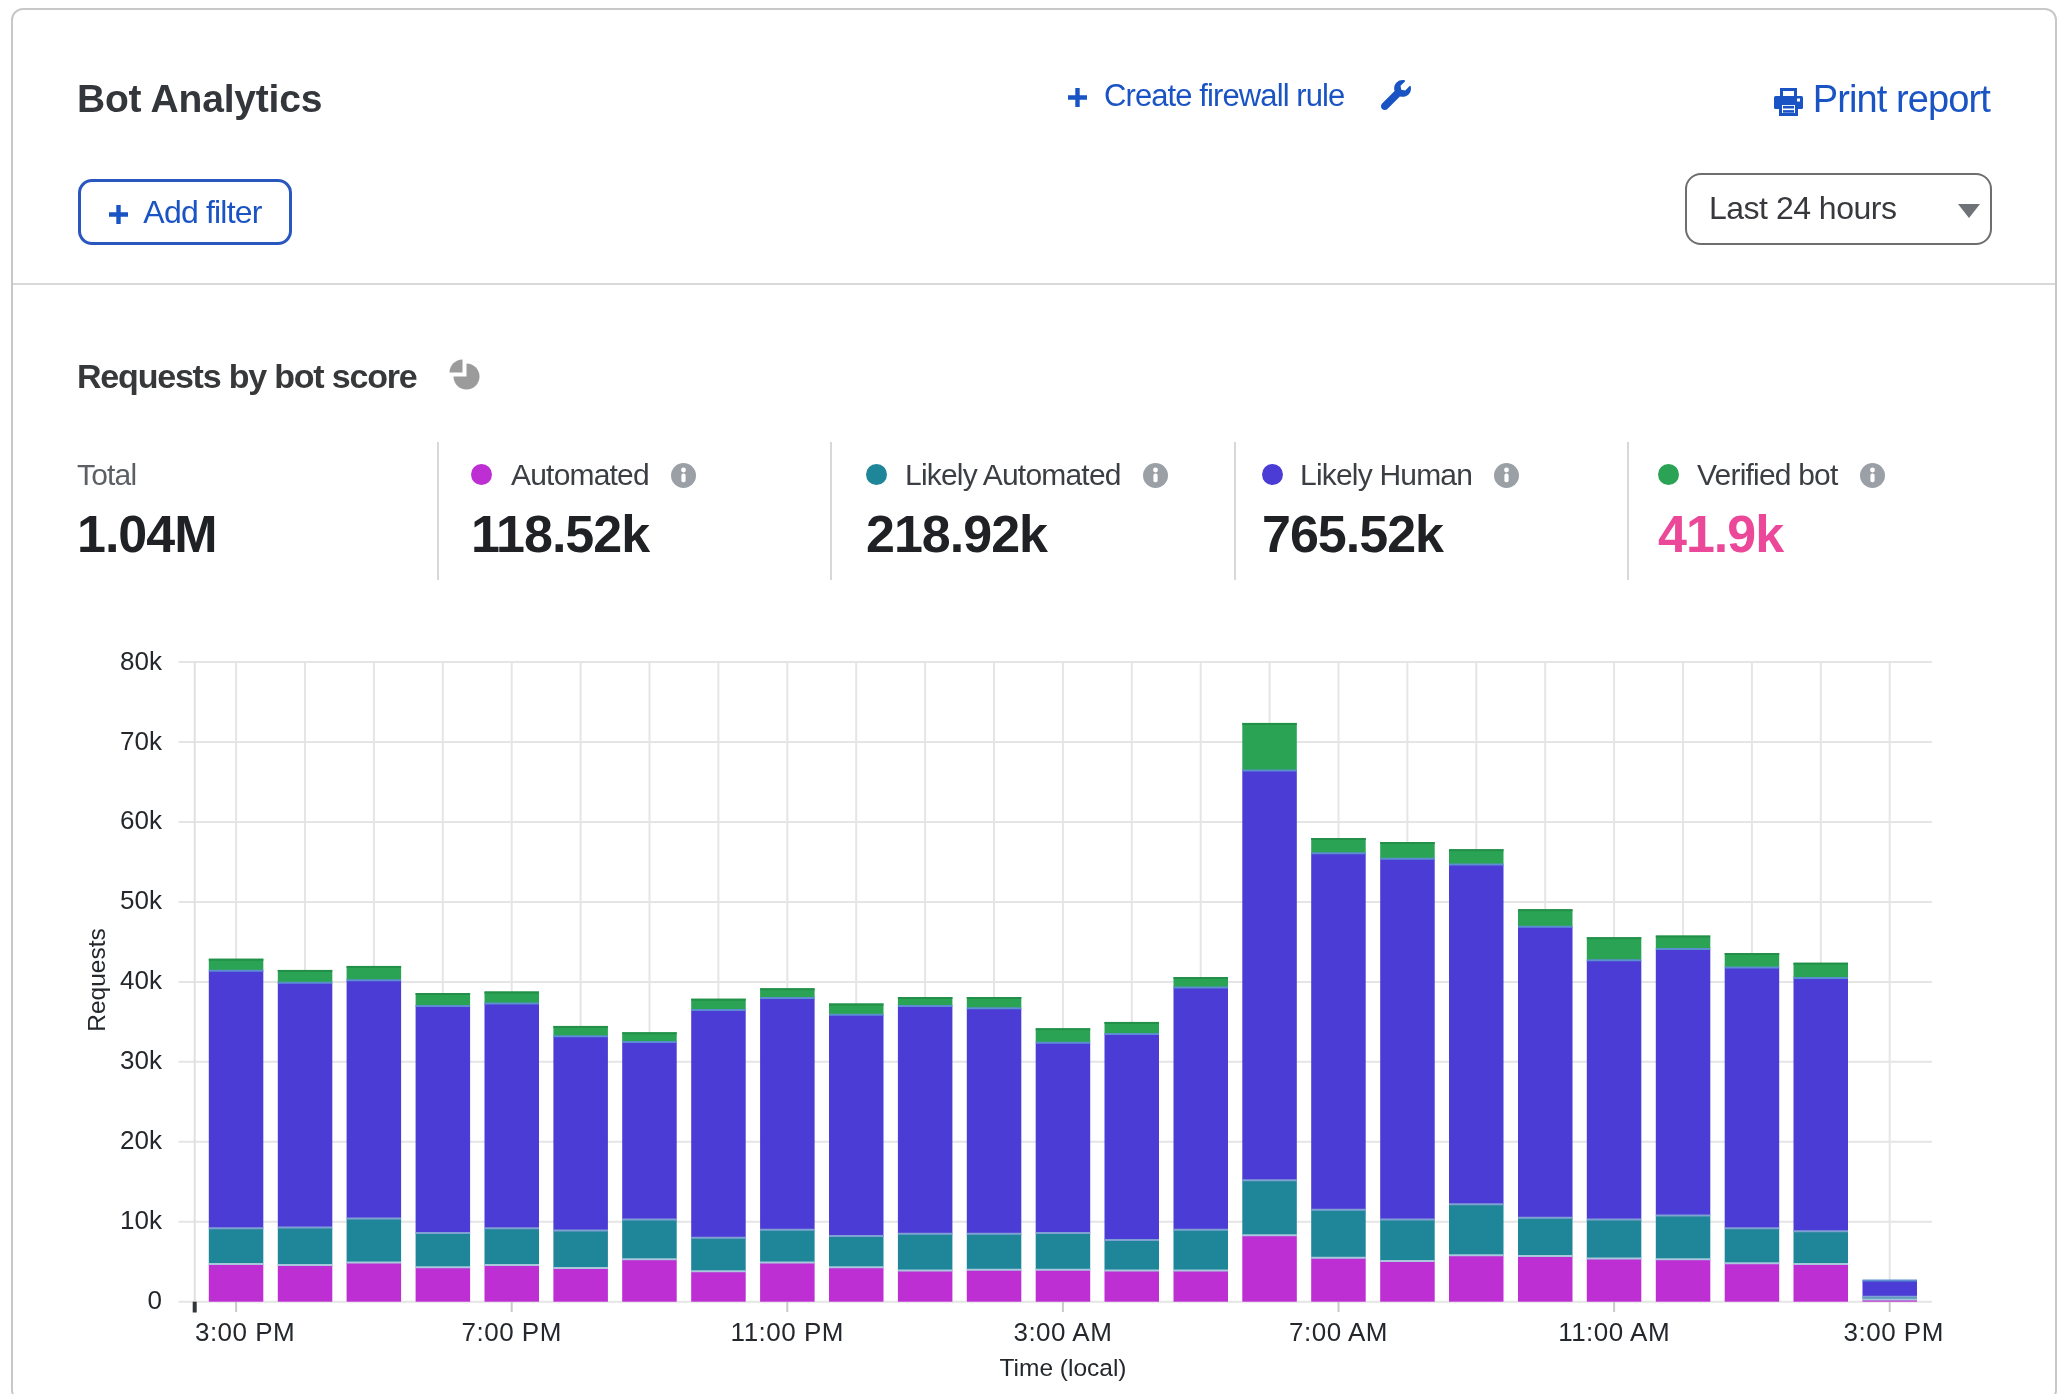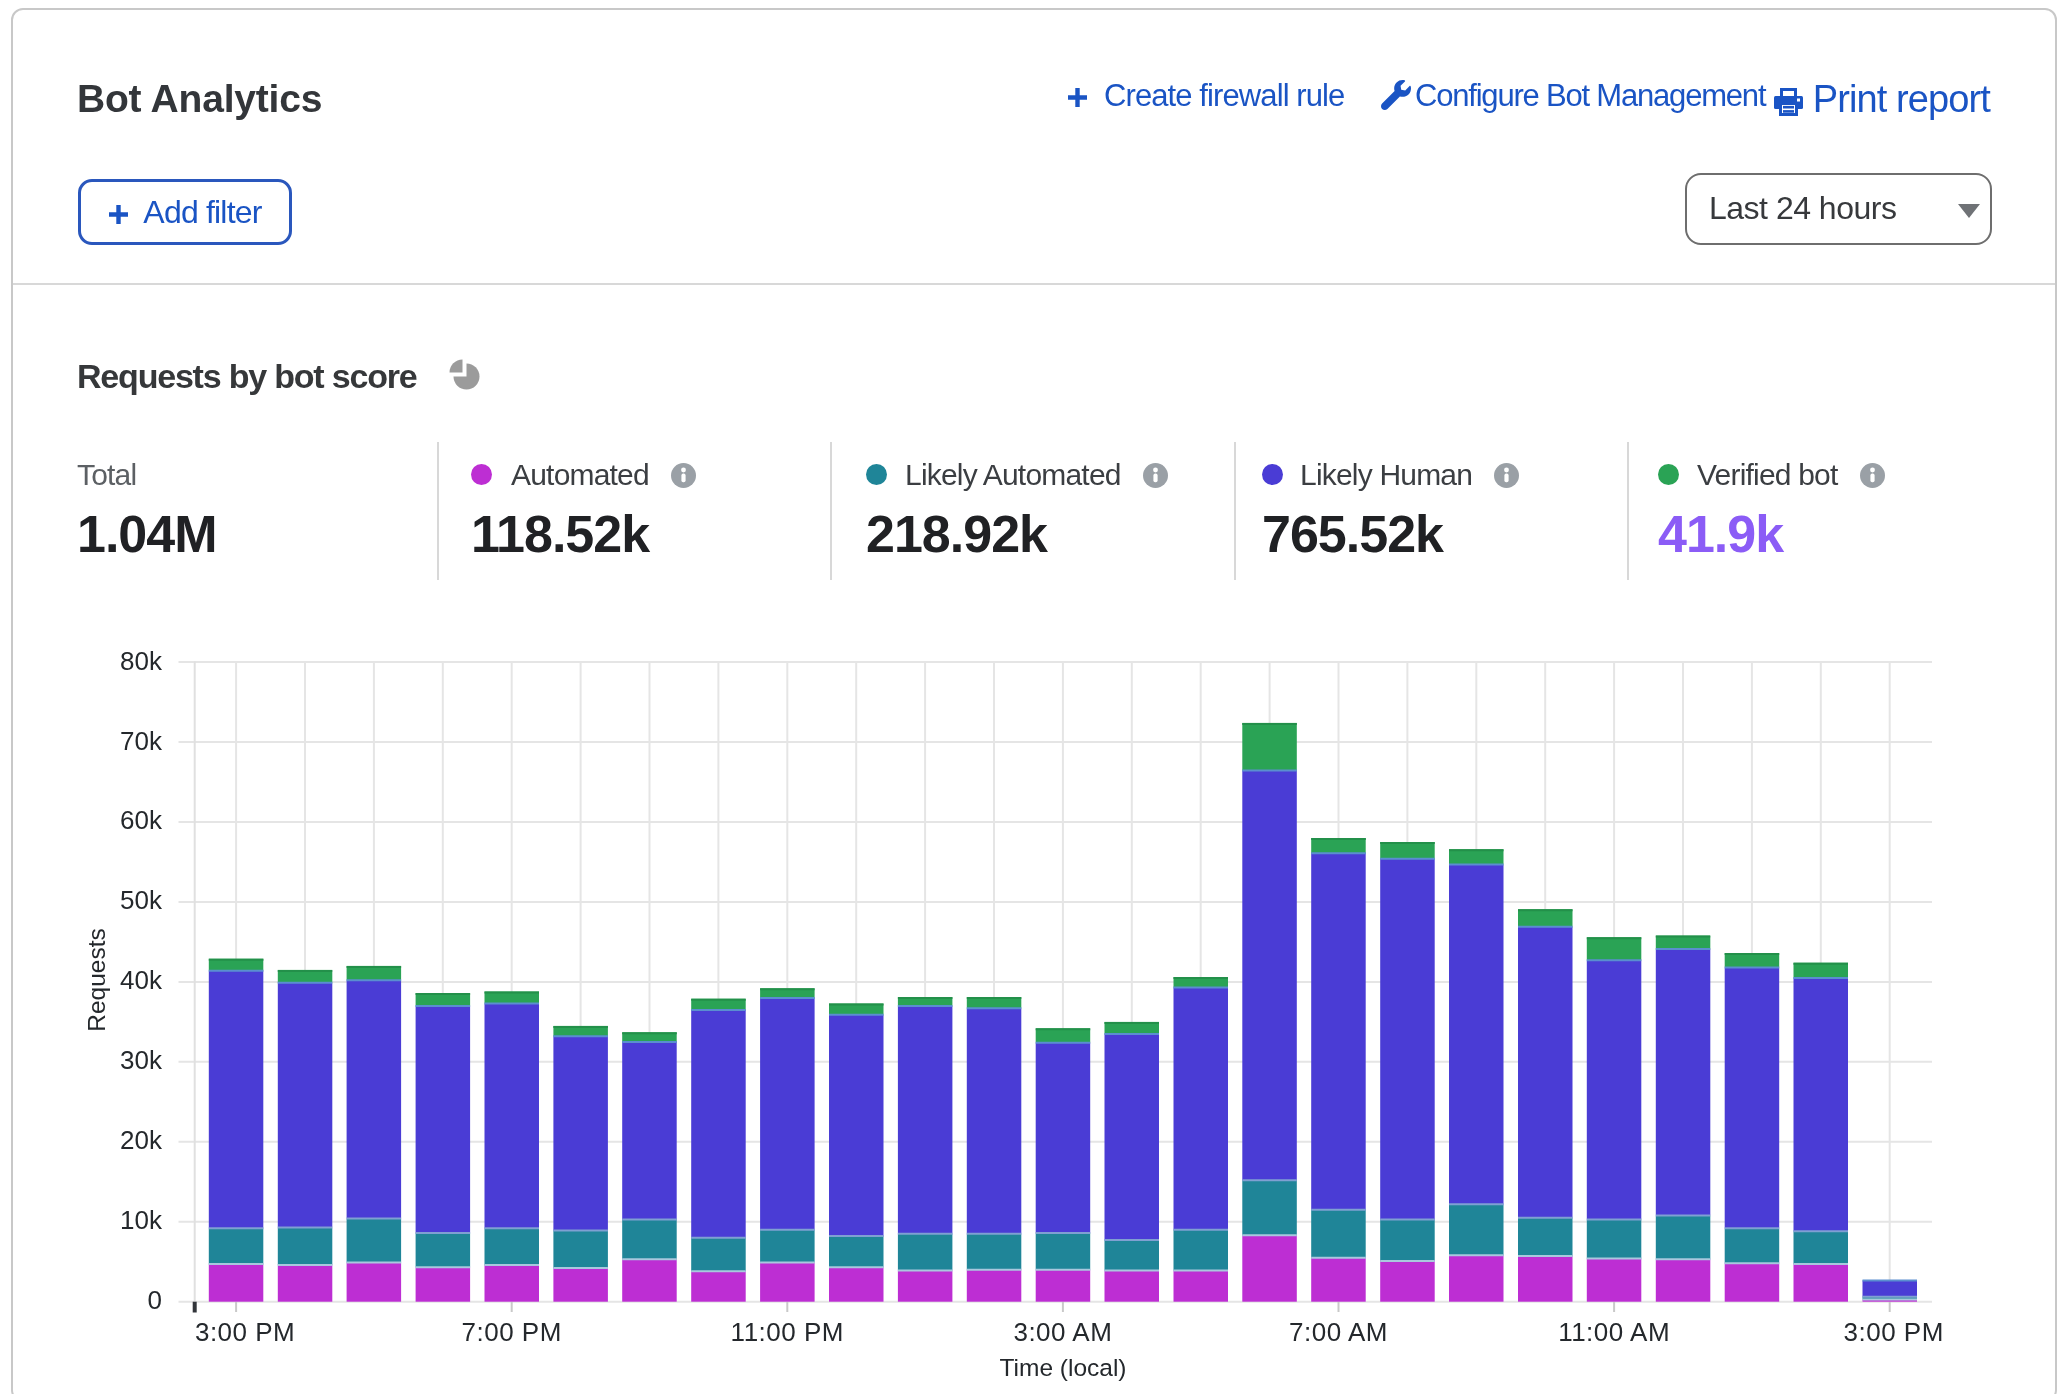--- a/index.html
+++ b/index.html
@@ -14,21 +14,21 @@
 
 <div class="abs" style="left:13px;top:283px;width:2042px;height:2px;background:#d8d8d8;"></div>
 
 <div class="abs" style="left:77px;top:77px;font-size:39px;font-weight:700;color:#33363a;letter-spacing:-0.2px;">Bot Analytics</div>
 
 <div class="abs" style="left:1067px;top:78px;font-size:31px;letter-spacing:-0.9px;color:#1a54c4;white-space:nowrap;"><svg width="21" height="21" viewBox="0 0 21 21" style="vertical-align:-2px">
       <path d="M10.5 1 V20 M1 10.5 H20" stroke="#1a54c4" stroke-width="4.4" fill="none"></path>
     </svg><span style="margin-left:16px;">Create firewall rule</span></div>
 <div class="abs" style="left:1381px;top:78px;font-size:31px;letter-spacing:-1.2px;color:#1a54c4;white-space:nowrap;"><svg width="30" height="30" viewBox="0 0 512 512" style="vertical-align:-4px">
       <path fill="#1a54c4" d="M507.73 109.1c-2.24-9.03-13.54-12.09-20.12-5.51l-74.36 74.36-67.88-11.31-11.31-67.88 74.36-74.36c6.62-6.62 3.43-17.9-5.66-20.16-47.38-11.74-99.55.91-136.58 37.93-39.64 39.64-50.55 97.1-34.05 147.2L18.74 402.76c-24.99 24.99-24.99 65.51 0 90.5 24.99 24.99 65.51 24.99 90.5 0l213.21-213.21c50.12 16.71 107.47 5.68 147.37-34.22 37.07-37.07 49.7-89.32 37.91-136.73z"></path>
-    </svg><span style="margin-left:4px;">Configure Bot Management</span></div>
+    </svg></div>
 <div class="abs" style="right:80px;top:78px;font-size:38px;letter-spacing:-0.9px;color:#1a54c4;white-space:nowrap;"><svg width="29" height="28" viewBox="0 0 29 28" style="vertical-align:-4px">
 <rect x="7.5" y="1.5" width="14" height="9" fill="none" stroke="#1a54c4" stroke-width="3"></rect>
 <rect x="0" y="8" width="29" height="13" rx="1.5" fill="#1a54c4"></rect>
 <rect x="23" y="10.5" width="3" height="3" fill="#fff"></rect>
 <rect x="6.5" y="15.5" width="16" height="11" fill="#fff" stroke="#1a54c4" stroke-width="3"></rect>
 <line x1="9" y1="19.2" x2="20" y2="19.2" stroke="#1a54c4" stroke-width="2.6"></line>
 <line x1="9" y1="23.4" x2="20" y2="23.4" stroke="#1a54c4" stroke-width="2.6"></line>
 </svg><span style="margin-left:10px;">Print report</span></div>
 
 <div class="abs" style="left:78px;top:179px;width:214px;height:66px;box-sizing:border-box;border:3px solid #2a57bd;border-radius:14px;color:#1a54c4;font-size:32px;letter-spacing:-0.8px;line-height:60px;text-align:center;"><svg width="21" height="21" viewBox="0 0 21 21" style="vertical-align:-2px">
@@ -71,21 +71,21 @@
         <circle cx="12.5" cy="7" r="2.4" fill="#fff"></circle>
         <rect x="10.4" y="10.6" width="4.2" height="8.6" rx="1.8" fill="#fff"></rect>
       </svg></span></div>
 <div style="position:absolute;left:1262px;top:504px;font-size:52px;font-weight:700;color:#202124;letter-spacing:-1px;">765.52k</div>
 <div style="position:absolute;left:1658px;top:464px;width:21px;height:21px;border-radius:50%;background:#2aa355;"></div>
 <div style="position:absolute;left:1697px;top:458px;font-size:30px;letter-spacing:-0.8px;color:#3b3e42;white-space:nowrap;">Verified bot<span style="display:inline-block;margin-left:22px;vertical-align:-3px;"><svg width="25" height="25" viewBox="0 0 25 25">
         <circle cx="12.5" cy="12.5" r="12.5" fill="#9aa0a6"></circle>
         <circle cx="12.5" cy="7" r="2.4" fill="#fff"></circle>
         <rect x="10.4" y="10.6" width="4.2" height="8.6" rx="1.8" fill="#fff"></rect>
       </svg></span></div>
-<div style="position:absolute;left:1658px;top:504px;font-size:52px;font-weight:700;color:#8b5cf6;letter-spacing:-1px;">41.9k</div>
+<div style="position:absolute;left:1658px;top:504px;font-size:52px;font-weight:700;color:#ec4899;letter-spacing:-1px;">41.9k</div>
 
 <svg width="2070" height="1394" viewBox="0 0 2070 1394" style="position:absolute;left:0;top:0;" font-family="Liberation Sans, sans-serif">
 <line x1="178.5" y1="1301.7" x2="1932" y2="1301.7" stroke="#e5e5e5" stroke-width="2"></line>
 <line x1="178.5" y1="1221.7" x2="1932" y2="1221.7" stroke="#e5e5e5" stroke-width="2"></line>
 <line x1="178.5" y1="1141.8" x2="1932" y2="1141.8" stroke="#e5e5e5" stroke-width="2"></line>
 <line x1="178.5" y1="1061.8" x2="1932" y2="1061.8" stroke="#e5e5e5" stroke-width="2"></line>
 <line x1="178.5" y1="981.9" x2="1932" y2="981.9" stroke="#e5e5e5" stroke-width="2"></line>
 <line x1="178.5" y1="901.9" x2="1932" y2="901.9" stroke="#e5e5e5" stroke-width="2"></line>
 <line x1="178.5" y1="821.9" x2="1932" y2="821.9" stroke="#e5e5e5" stroke-width="2"></line>
 <line x1="178.5" y1="742.0" x2="1932" y2="742.0" stroke="#e5e5e5" stroke-width="2"></line>

